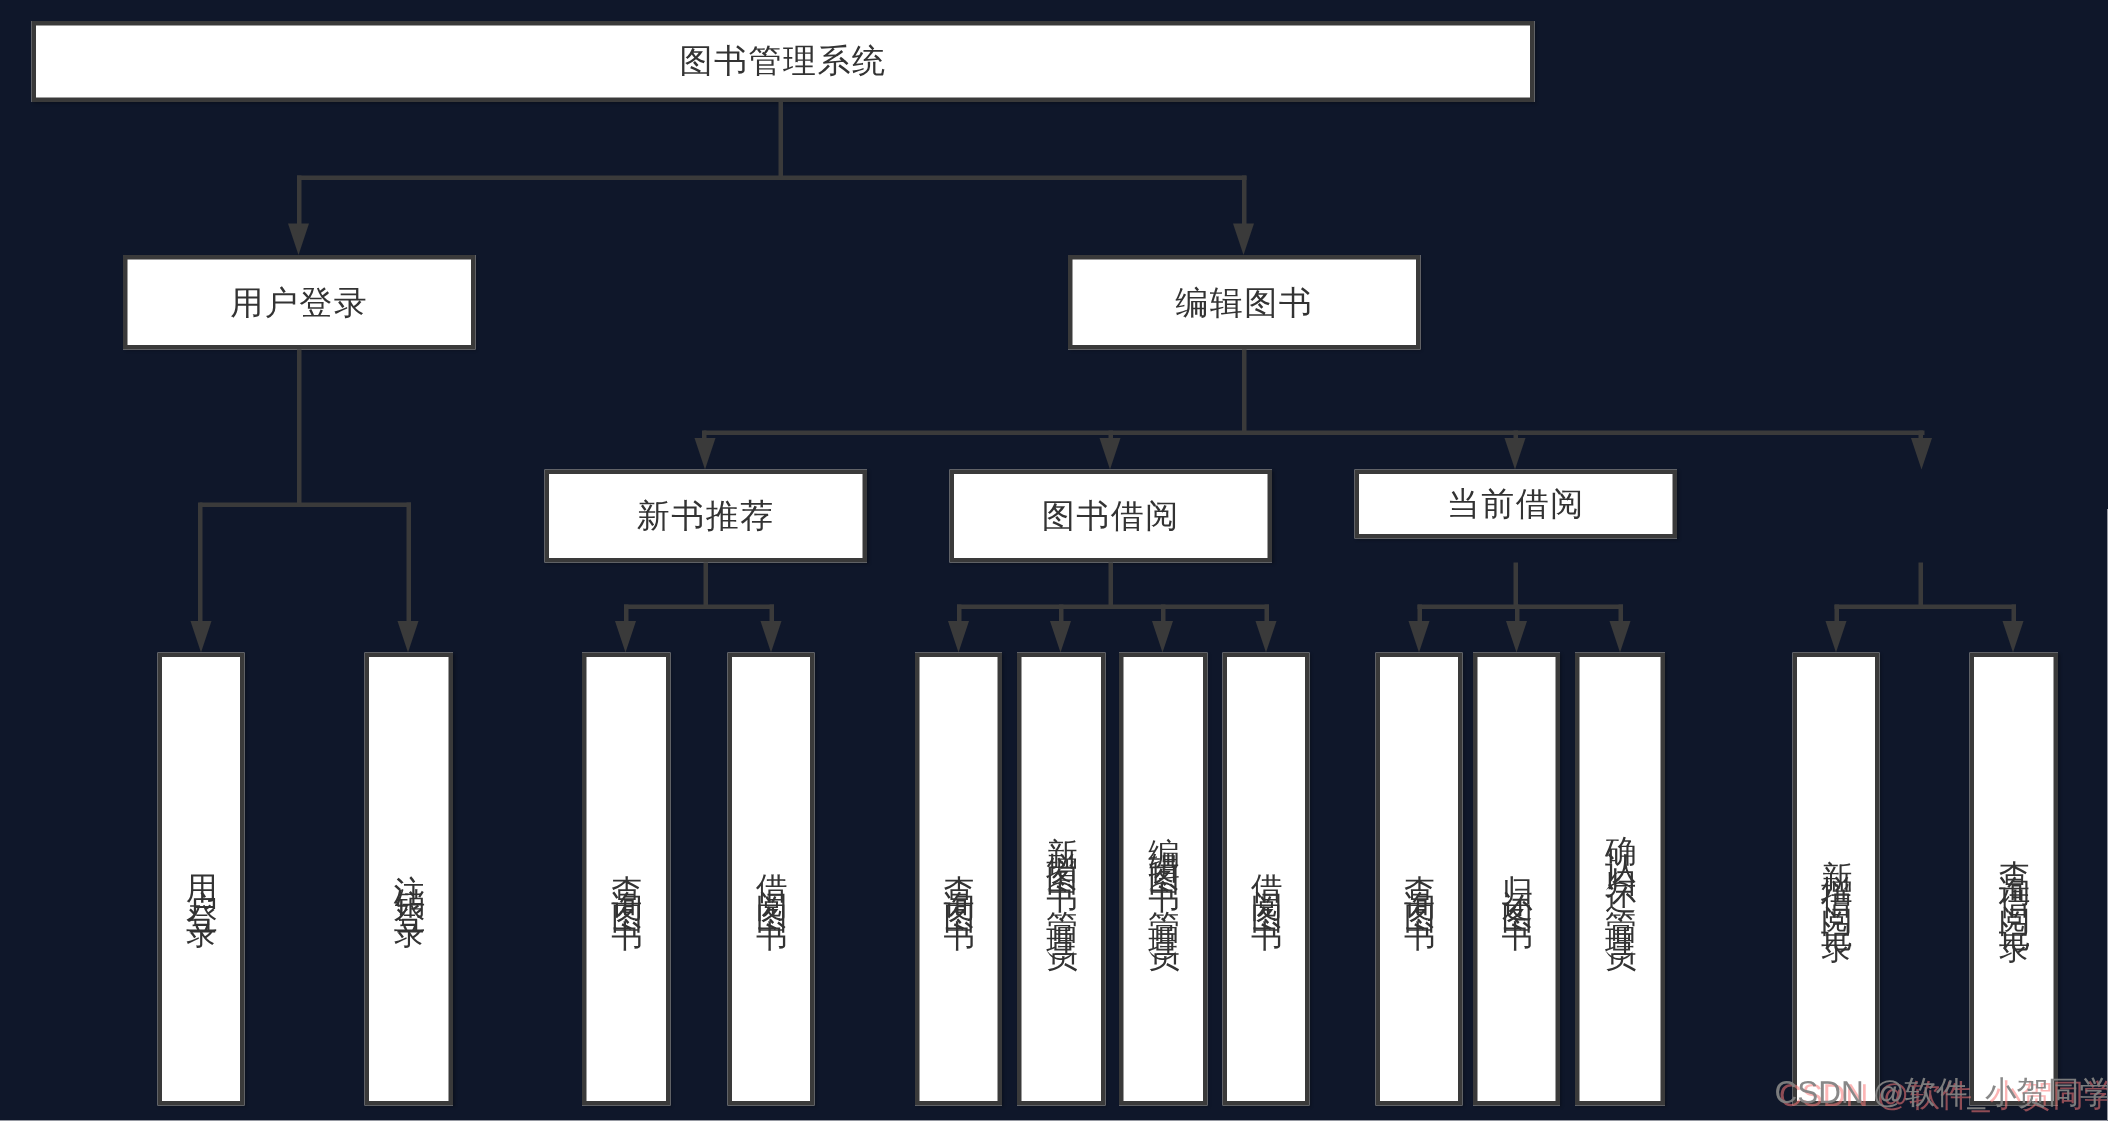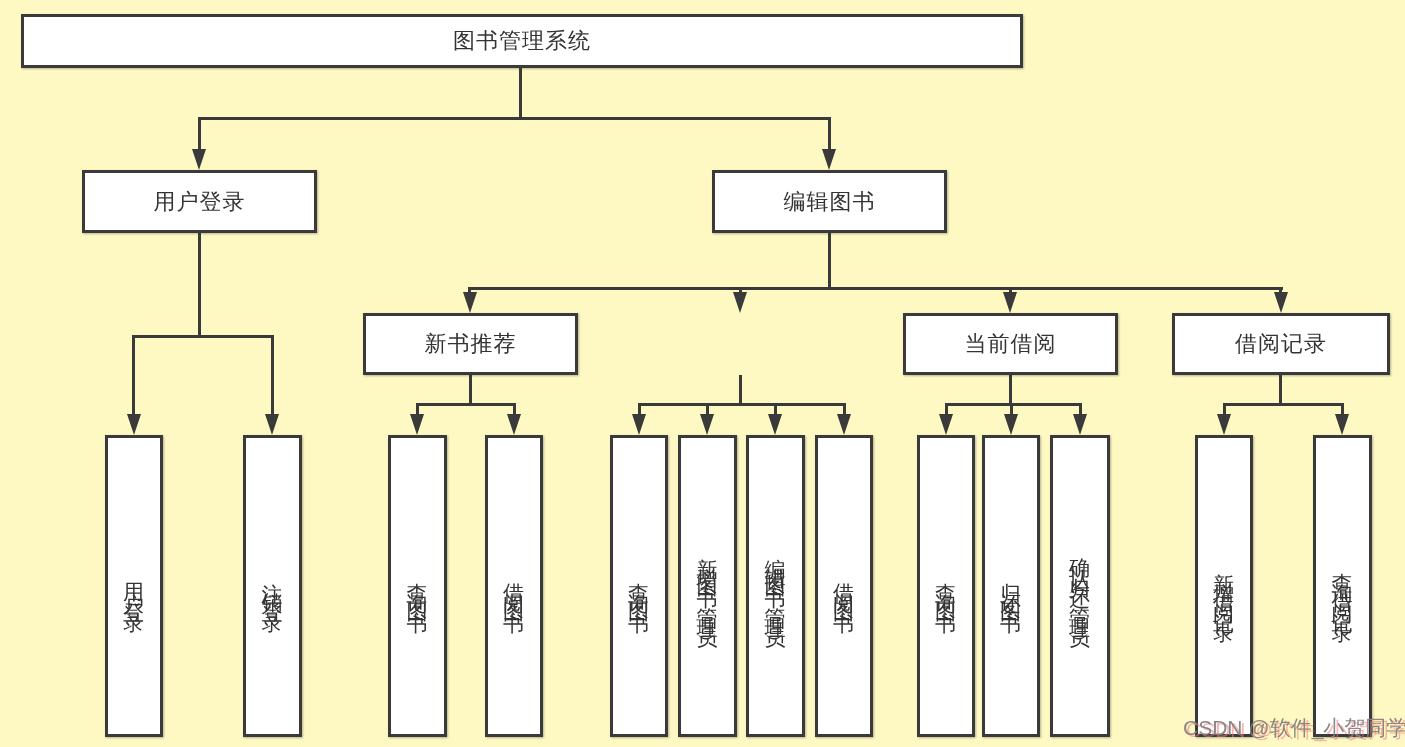--- a/index.html
+++ b/index.html
@@ -1,20 +1,20 @@
 <!DOCTYPE html>
 <html><head>
 <meta charset="utf-8">
 <style>
   html, body { margin: 0; padding: 0; background: #ffffff; }
   .canvas {
     position: relative;
     width: 1405px;
     height: 747px;
-    background: #fef9c3;
+    background: #0f172a;
     font-family: "Liberation Sans", "DejaVu Sans", sans-serif;
     overflow: hidden;
   }
   .node {
     position: absolute;
     background: #ffffff;
     border: 3px solid #3a3a3a;
     box-sizing: border-box;
     display: flex;
     align-items: center;
@@ -96,25 +96,25 @@
   <div class="line" style="left:739px; top:287px; width:3px; height:8px;"></div>
   <div class="arrow" style="left:733px; top:292px;"></div>
   <div class="line" style="left:1009px; top:287px; width:3px; height:8px;"></div>
   <div class="arrow" style="left:1003px; top:292px;"></div>
   <div class="line" style="left:1279px; top:287px; width:3px; height:8px;"></div>
   <div class="arrow" style="left:1274px; top:292px;"></div>
 
   <div class="node" style="left:363px; top:313px; width:215px; height:62px;align-items:center;">
     <span class="hlabel">新书推荐</span>
   </div>
-  <div class="node" style="left:903px; top:313px; width:215px; height:62px;">
+  <div class="node" style="left:633px; top:313px; width:215px; height:62px;">
+    <span class="hlabel">图书借阅</span>
+  </div>
+  <div class="node" style="left:903px; top:313px; width:215px; height:46px;">
     <span class="hlabel">当前借阅</span>
-  </div>
-  <div class="node" style="left:1172px; top:313px; width:218px; height:62px;">
-    <span class="hlabel">借阅记录</span>
   </div>
 
   <div class="line" style="left:469px; top:375px; width:3px; height:31px;"></div>
   <div class="line" style="left:416px; top:403px; width:100px; height:3px;"></div>
   <div class="line" style="left:416px; top:403px; width:3px; height:14px;"></div>
   <div class="arrow" style="left:410px; top:414px;"></div>
   <div class="line" style="left:513px; top:403px; width:3px; height:14px;"></div>
   <div class="arrow" style="left:507px; top:414px;"></div>
 
   <div class="line" style="left:739px; top:375px; width:3px; height:31px;"></div>

